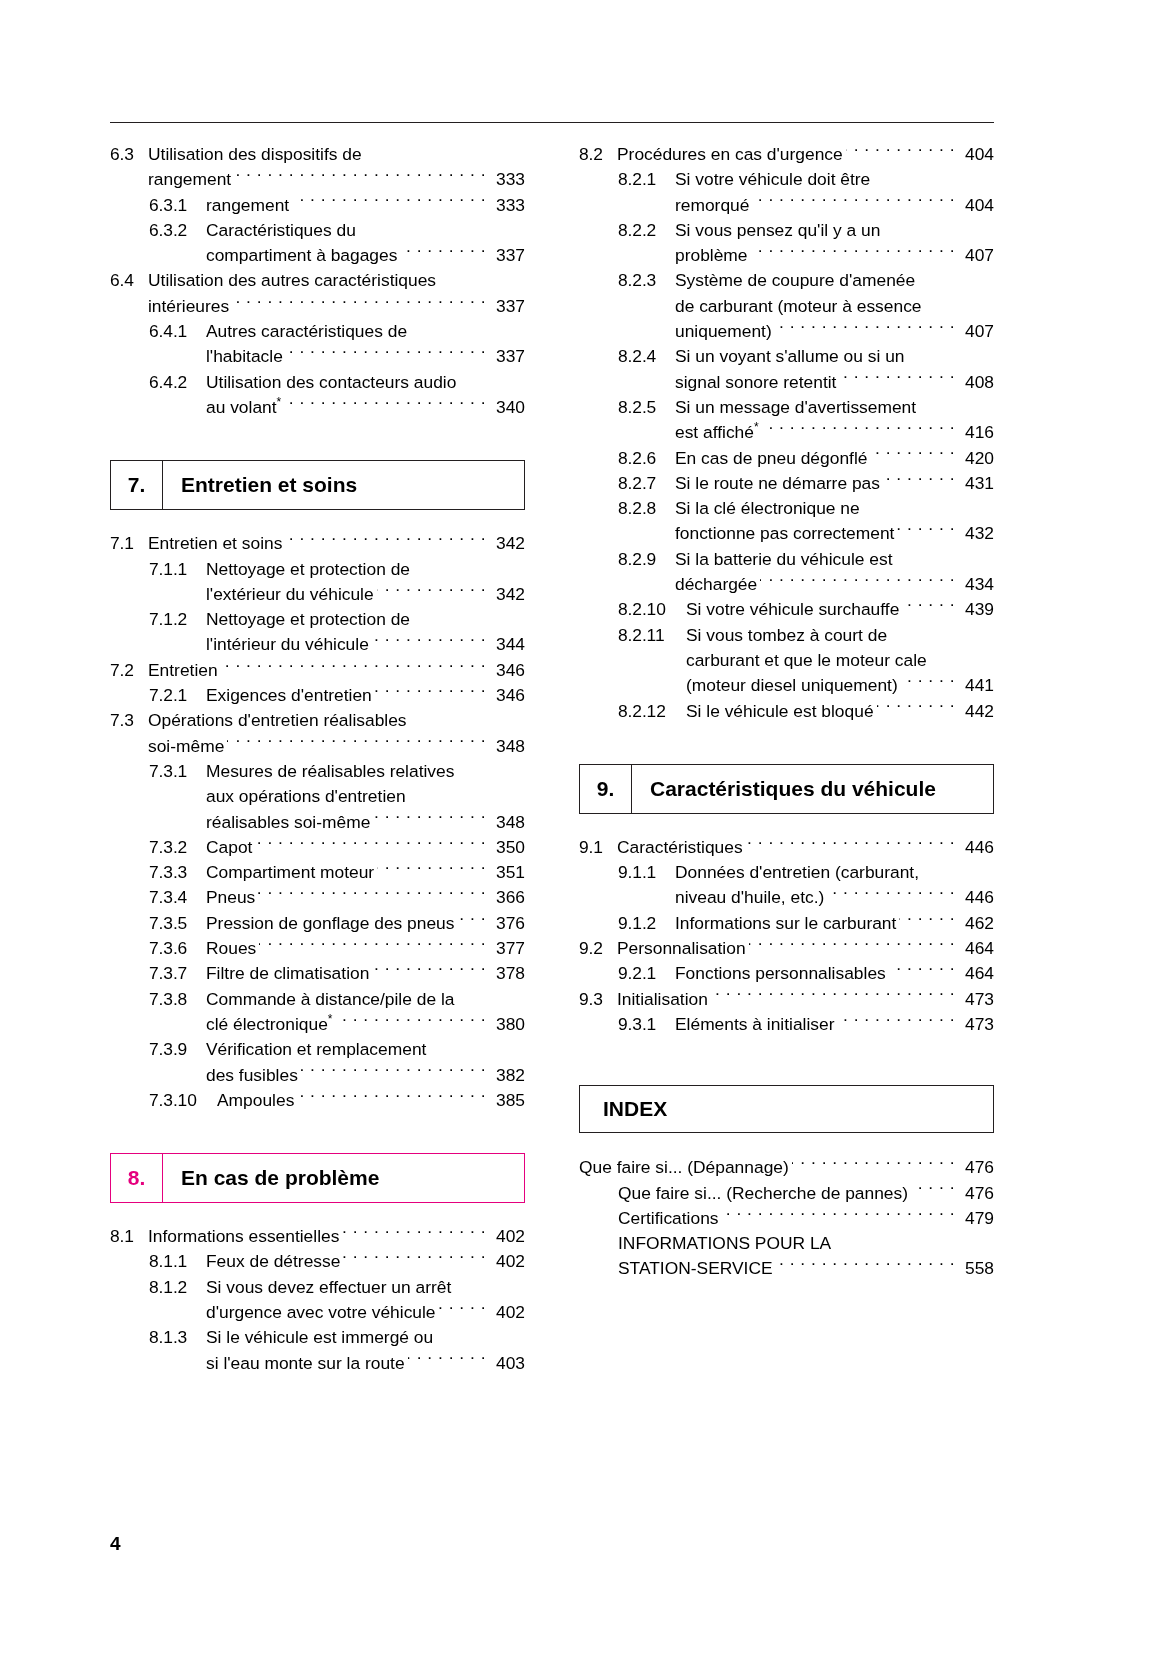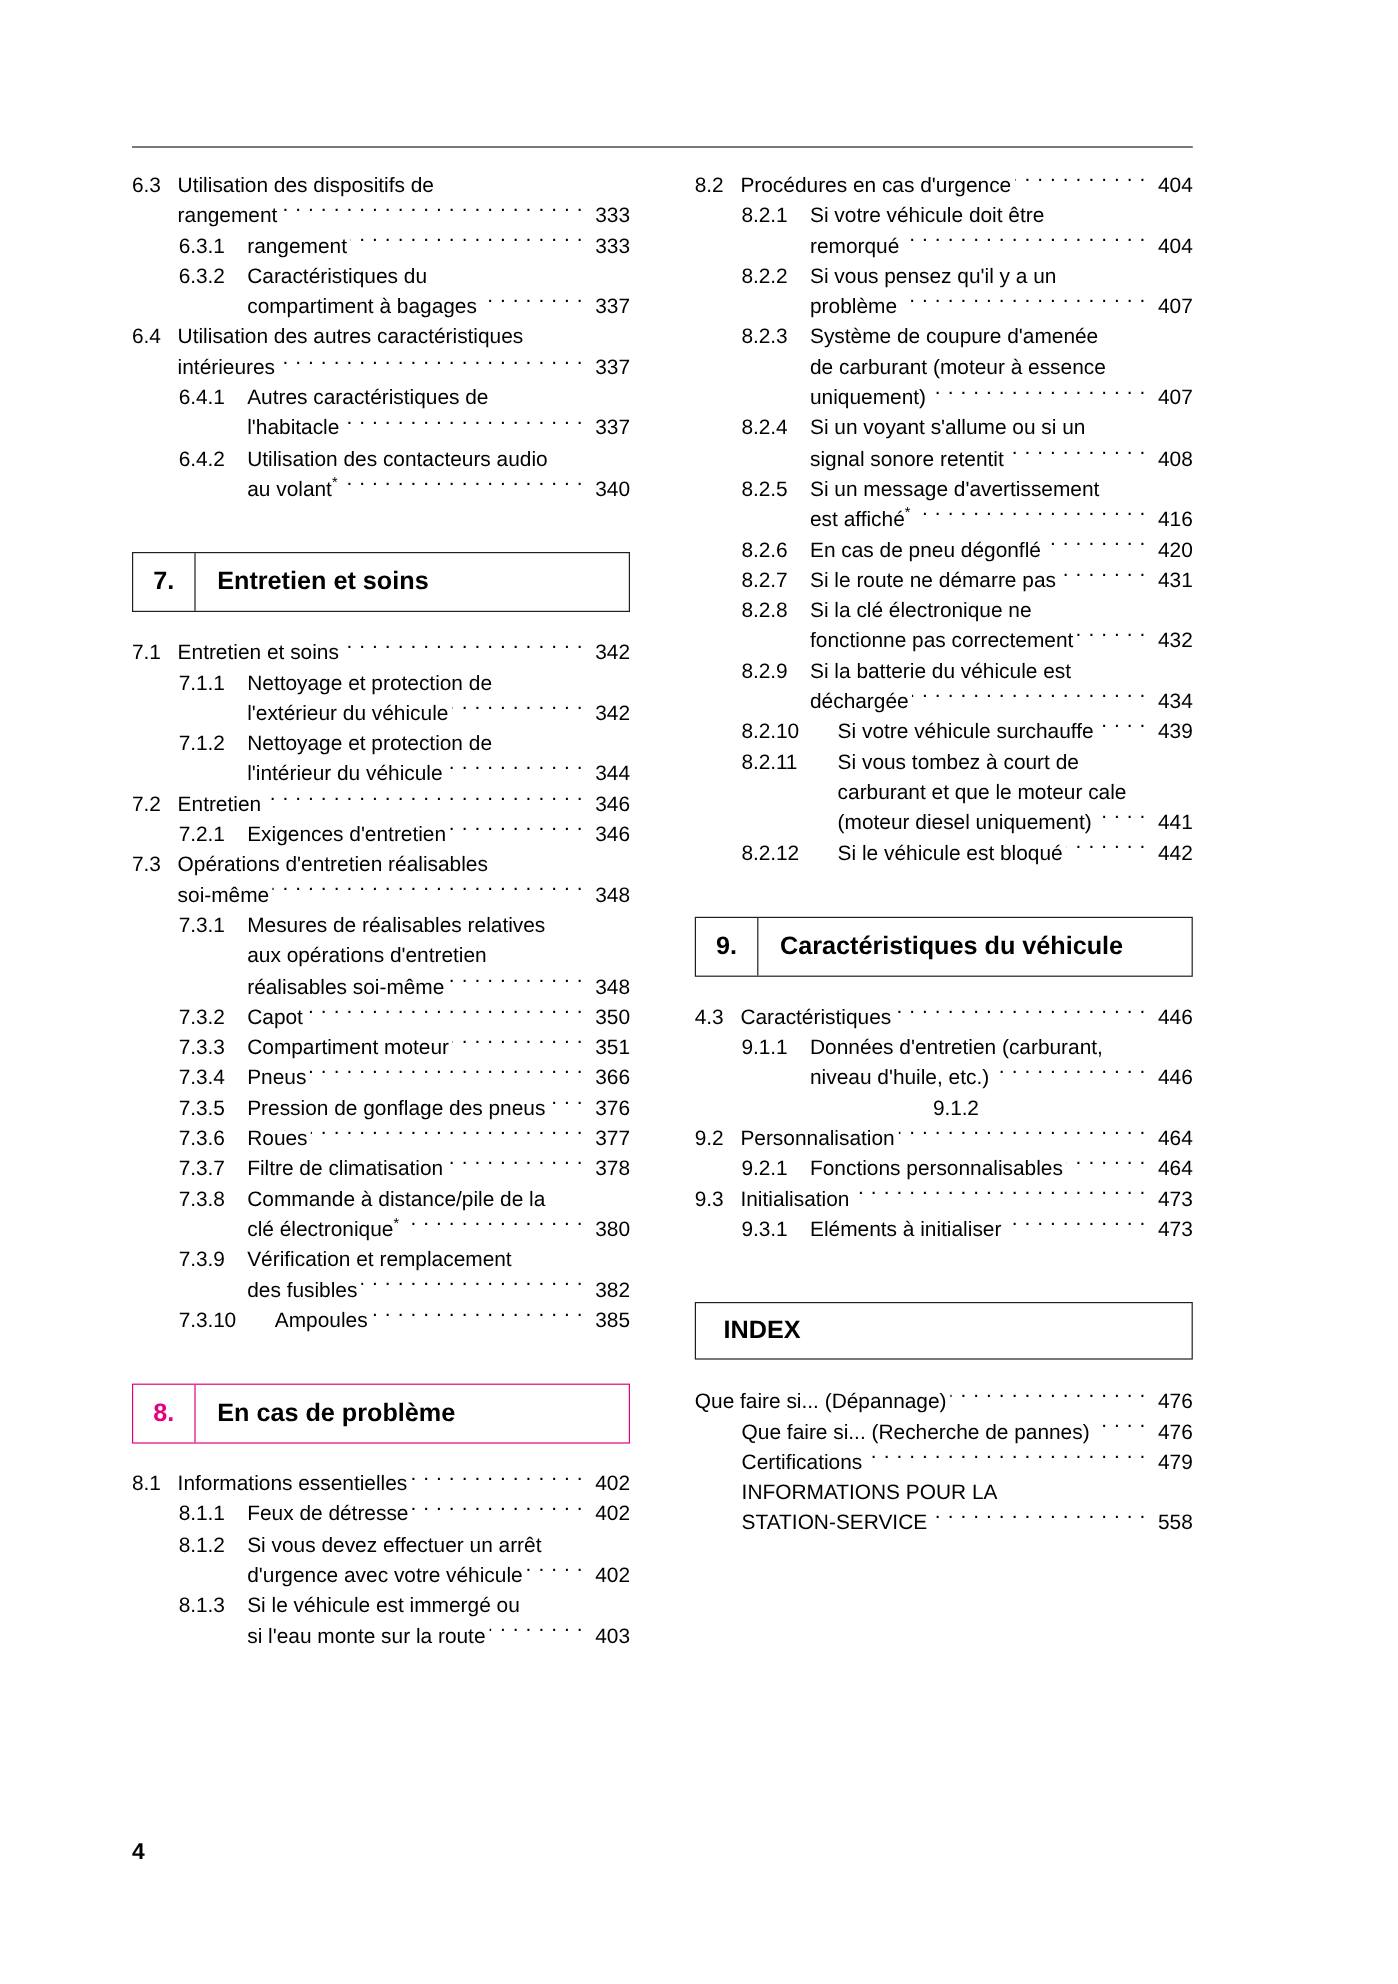--- a/index.html
+++ b/index.html
@@ -55,21 +55,21 @@
   }
   .toc-entry .num {
     flex: 0 0 auto;
     white-space: nowrap;
     letter-spacing: -0.1px;
   }
   .toc-entry.lvl1 .num { width: 38px; }
   .toc-entry.lvl2 .num { width: 57px; }
   .toc-entry.lvl2w .num { width: 68px; }
   .toc-entry.lvl2 { padding-left: 39px; justify-content: center; }
-  .toc-entry.lvl2w { padding-left: 39px; gap: 12px; }
+  .toc-entry.lvl2w { padding-left: 39px; }
   .toc-entry.idx0 { padding-left: 0; }
   .toc-entry.idx1 { padding-left: 39px; }
 
   .toc-body {
     flex: 1 1 auto;
     min-width: 0;
   }
   .ln {
     display: flex;
     align-items: baseline;
@@ -718,21 +718,21 @@
 
       <div class="gap-before-chapter"></div>
       <div class="chapter">
         <div class="cnum">9.</div>
         <div class="ctitle">Caractéristiques du véhicule</div>
       </div>
       <div class="gap-after-chapter"></div>
 
       <div id="right-9">
           <div class="toc-entry lvl1">
-            <span class="num">4.3</span>
+            <span class="num">9.1</span>
             <div class="toc-body">
               <div class="ln">
                 <span class="txt">Caractéristiques</span>
                 <span class="leader"></span>
                 <span class="pg">446</span>
               </div>
             </div>
           </div>
           <div class="toc-entry lvl2">
             <span class="num">9.1.1</span>
@@ -744,20 +744,27 @@
               </div>
               <div class="ln">
                 <span class="txt">niveau d'huile, etc.)</span>
                 <span class="leader"></span>
                 <span class="pg">446</span>
               </div>
             </div>
           </div>
           <div class="toc-entry lvl2">
             <span class="num">9.1.2</span>
+            <div class="toc-body">
+              <div class="ln">
+                <span class="txt">Informations sur le carburant</span>
+                <span class="leader"></span>
+                <span class="pg">462</span>
+              </div>
+            </div>
           </div>
           <div class="toc-entry lvl1">
             <span class="num">9.2</span>
             <div class="toc-body">
               <div class="ln">
                 <span class="txt">Personnalisation</span>
                 <span class="leader"></span>
                 <span class="pg">464</span>
               </div>
             </div>

